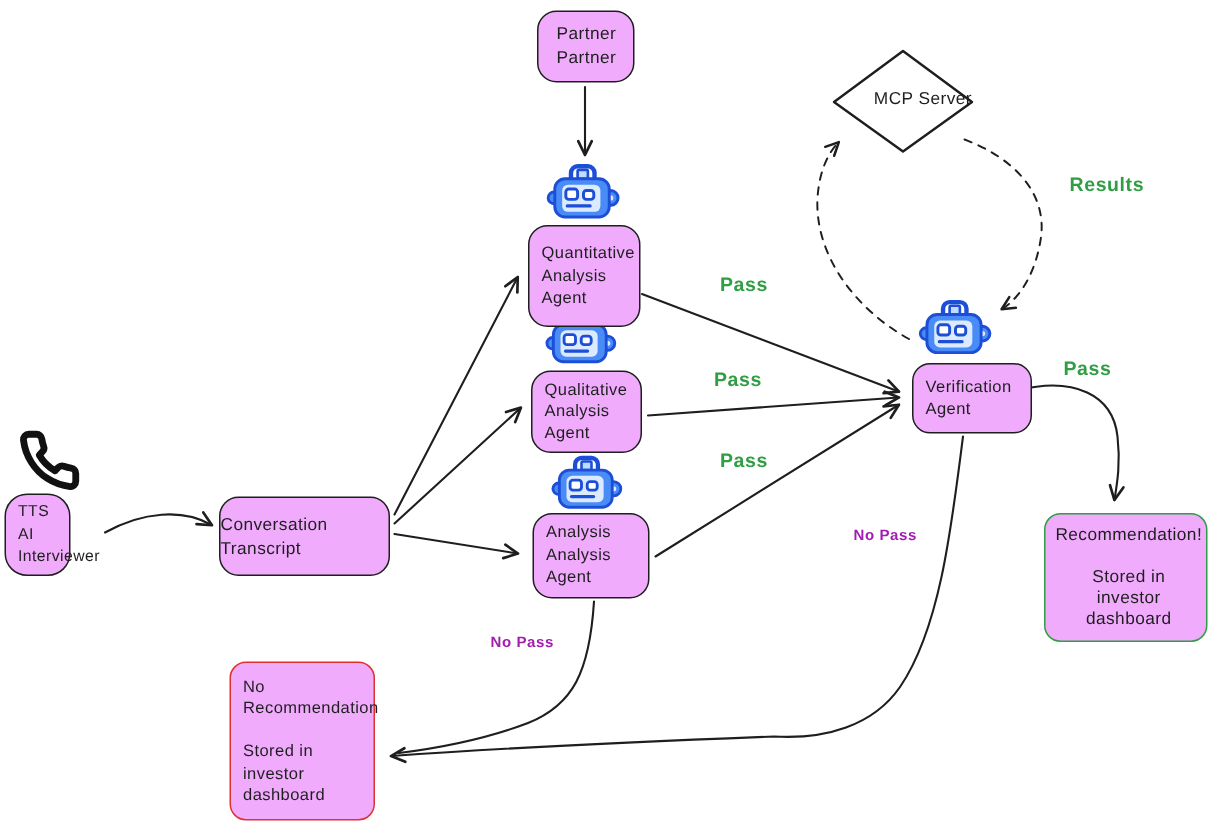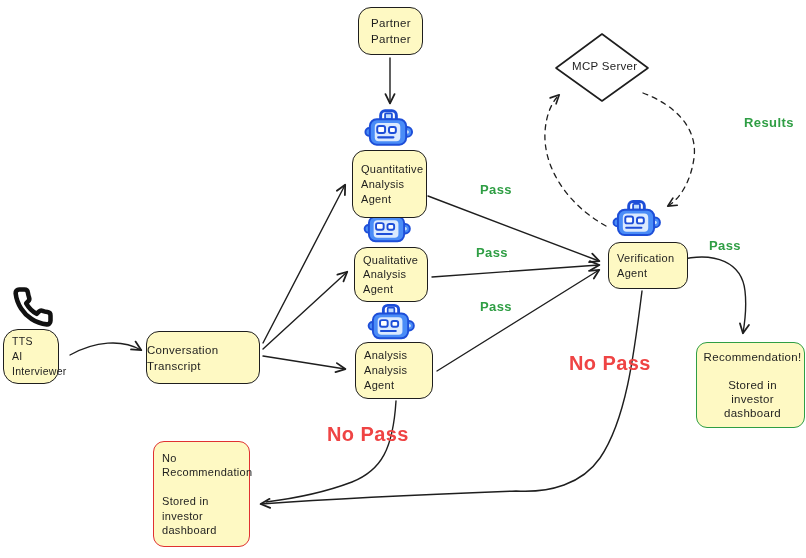--- a/index.html
+++ b/index.html
@@ -2,31 +2,31 @@
 <html><head>
 <meta charset="utf-8">
 <style>
   html,body{margin:0;padding:0;background:#ffffff;}
   #canvas{
     position:relative;width:806px;height:558px;background:#ffffff;overflow:hidden;
     font-family:"Liberation Sans","DejaVu Sans",sans-serif;color:#1e1e1e;
   }
   #wires{position:absolute;left:0;top:0;width:806px;height:558px;}
   .node{
-    position:absolute;background:#fef9c3;border:1.6px solid #1e1e1e;border-radius:13px;
+    position:absolute;background:#f0abfc;border:1.6px solid #1e1e1e;border-radius:13px;
     box-sizing:border-box;display:flex;flex-direction:column;justify-content:center;
     padding:6px 8px;letter-spacing:.3px;
   }
   .node .tline{line-height:15px;min-height:15px;white-space:nowrap;}
   .green-box{border-color:#2f9e44;align-items:center;}
   .red-box{border-color:#e03131;}
   .lbl{position:absolute;font-weight:700;letter-spacing:.4px;white-space:nowrap;}
   .lbl.green{color:#2f9e44;font-size:13px;}
-  .lbl.red{color:#ef4444;font-size:20px;}
-  .diamond-label{position:absolute;left:572px;top:60px;width:92px;text-align:left;
+  .lbl.red{color:#a21caf;font-size:10px;}
+  .diamond-label{position:absolute;left:556px;top:60px;width:92px;text-align:right;
     font-size:11.5px;letter-spacing:.3px;}
   .fs10{font-size:10.5px;}
   .fs11{font-size:11px;}
   .fs115{font-size:11.5px;}
 </style>
 </head>
 <body>
 
 <div id="canvas">
 
@@ -77,21 +77,21 @@
 
     <use href="#phone" x="12" y="286" width="42" height="42"></use>
     <use href="#robot" x="363" y="107" width="51" height="42"></use>
     <use href="#robot" x="362" y="205" width="50" height="40"></use>
     <use href="#robot" x="366" y="302" width="50" height="40"></use>
     <use href="#robot" x="611" y="198" width="51" height="41"></use>
   </svg>
 
   <div class="diamond-label">MCP Server</div>
 
-  <div class="node fs10" style="left:3px;top:329px;width:56px;height:55px;border-radius:15px;">
+  <div class="node fs10" style="left:3px;top:329px;width:44px;height:55px;border-radius:15px;">
     <div class="tline">TTS</div>
     <div class="tline">AI</div>
     <div class="tline">Interviewer</div>
   </div>
 
   <div class="node fs115" style="left:146px;top:331px;width:114px;height:53px;padding-left:0;">
     <div class="tline" style="line-height:16px">Conversation</div>
     <div class="tline" style="line-height:16px">Transcript</div>
   </div>
 
@@ -137,17 +137,17 @@
     <div class="tline" style="line-height:14.5px;min-height:14.5px"></div>
     <div class="tline" style="line-height:14.5px;min-height:14.5px">Stored in</div>
     <div class="tline" style="line-height:14.5px;min-height:14.5px">investor</div>
     <div class="tline" style="line-height:14.5px;min-height:14.5px">dashboard</div>
   </div>
 
   <div class="lbl green" style="left:480px;top:182px;">Pass</div>
   <div class="lbl green" style="left:476px;top:245px;">Pass</div>
   <div class="lbl green" style="left:480px;top:299px;">Pass</div>
   <div class="lbl green" style="left:709px;top:238px;">Pass</div>
-  <div class="lbl green" style="left:713px;top:115px;margin-left:31px;">Results</div>
+  <div class="lbl green" style="left:713px;top:115px;">Results</div>
   <div class="lbl red" style="left:327px;top:423px;">No Pass</div>
   <div class="lbl red" style="left:569px;top:352px;">No Pass</div>
 
 </div>
 
 </body></html>

